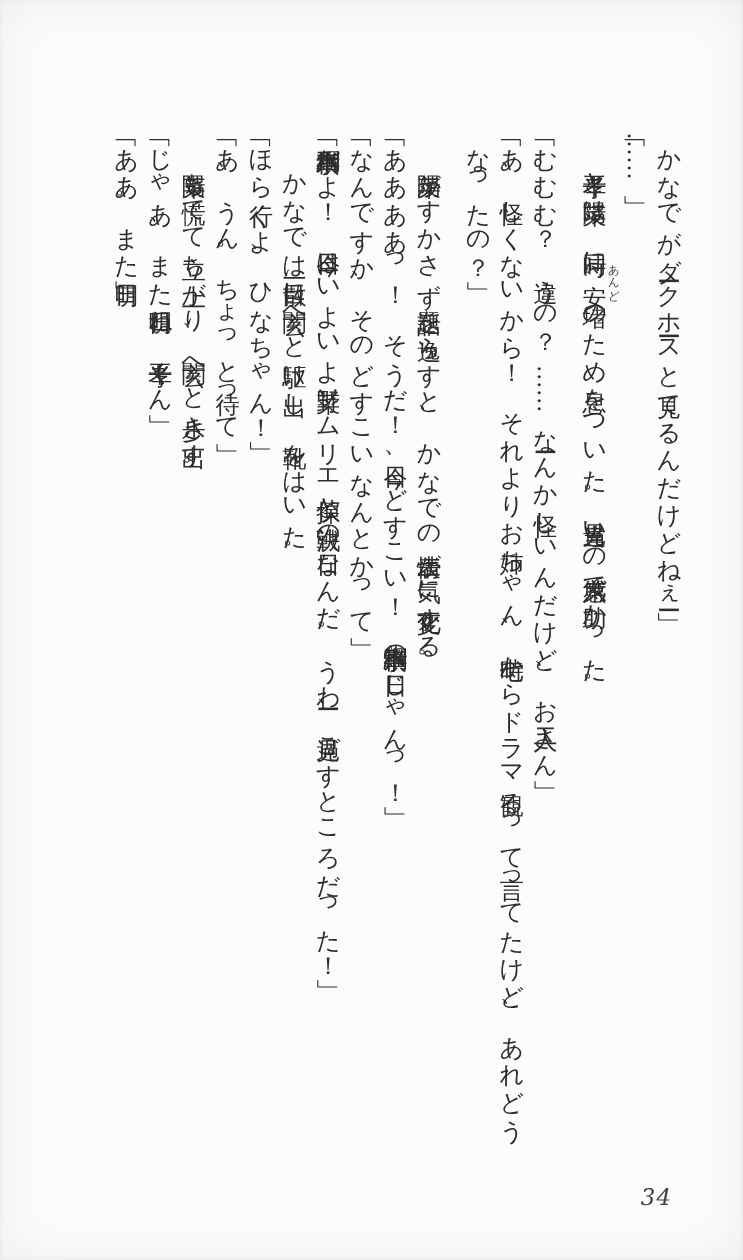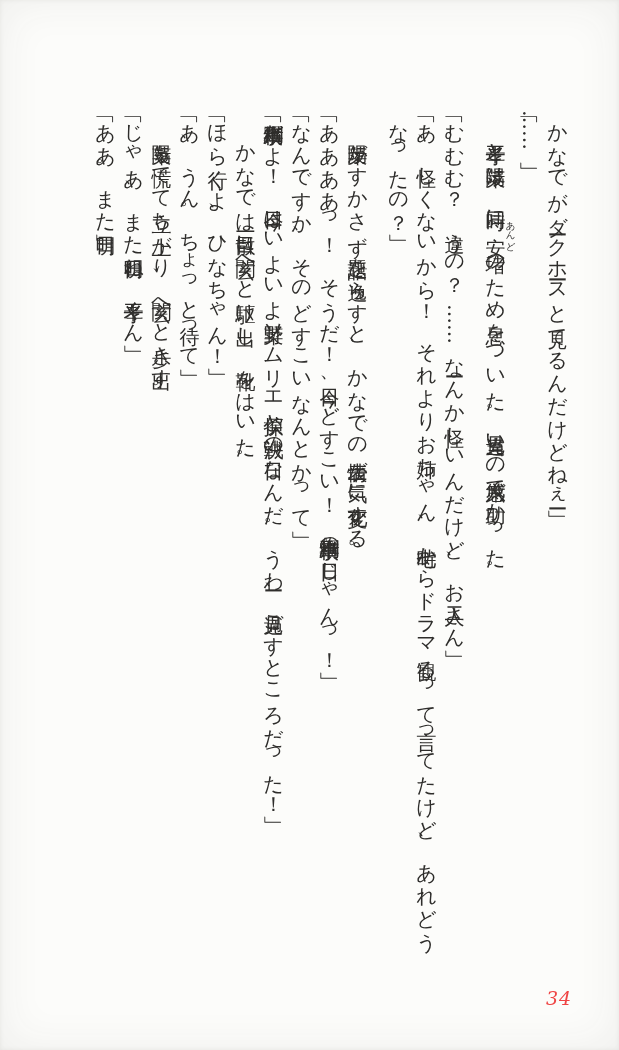--- a/index.html
+++ b/index.html
@@ -36,25 +36,25 @@
   }
   .text-area p.gap {
     margin-block-end: 13px;
   }
   ruby rt {
     font-size: 9.5px;
     color: #3a3938;
   }
   .page-number {
     position: absolute;
-    left: 546px;
+    left: 534px;
     top: 987px;
     font-size: 19px;
     font-style: italic;
-    color: #ef4444;
+    color: #404040;
     letter-spacing: 1px;
   }
 </style>
 </head>
 <body>
 
 <div class="page">
   <div class="text-area">
     <p>かなでがダークホースと見てるんだけどねぇー」</p>
     <p>「……」</p>

